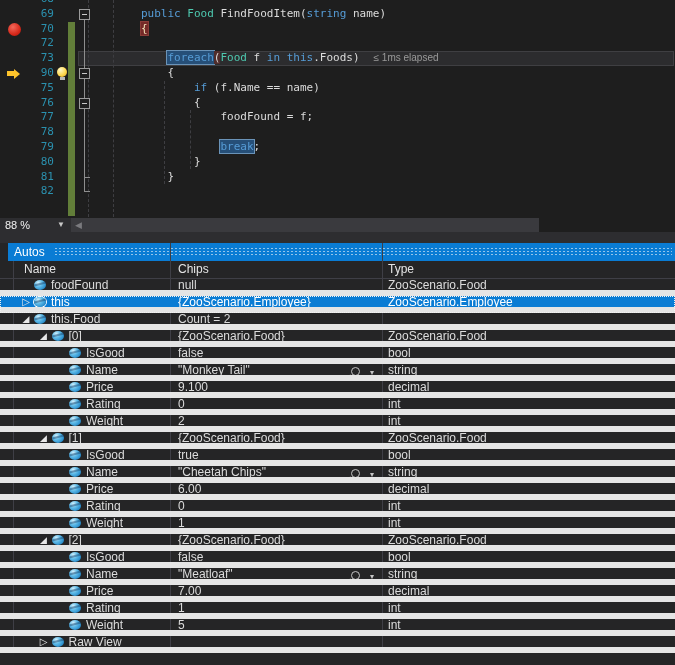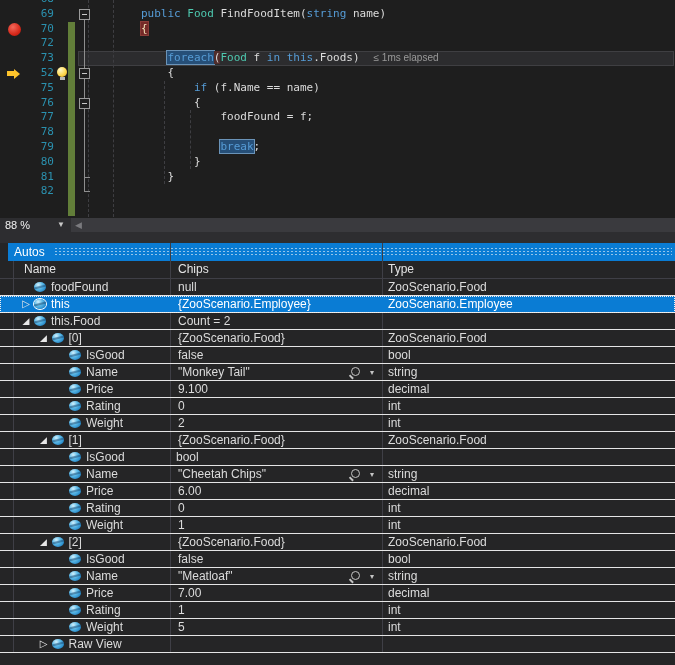--- a/index.html
+++ b/index.html
@@ -37,21 +37,21 @@
   #cur-arrow{position:absolute;left:7px;z-index:3;width:14px;height:9px;}
   #cur-arrow .shaft{position:absolute;left:0;top:2px;width:7px;height:5px;background:#FDC32B;}
   #cur-arrow .head{position:absolute;left:7px;top:-0.5px;width:0;height:0;
                    border-top:5px solid transparent;border-bottom:5px solid transparent;border-left:6px solid #FDC32B;}
   #bulb{position:absolute;left:57px;z-index:3;width:10px;height:13px;}
   #bulb .globe{position:absolute;left:0;top:0;width:10px;height:10px;border-radius:50%;
                background:radial-gradient(circle at 35% 30%,#FFF7C9 0%,#FFD94F 55%,#E3A01C 100%);}
   #bulb .base{position:absolute;left:2.5px;top:10px;width:5px;height:3px;background:#B9B9B9;}
 
   
-  #strip{position:absolute;left:0;top:218px;width:675px;height:14px;background:#3b82f6;}
+  #strip{position:absolute;left:0;top:218px;width:539px;height:14px;background:#3b82f6;}
   #zoom-box{position:absolute;left:0;top:0;width:71px;height:14px;background:#2D2D30;color:#F1F1F1;
             font-size:11px;line-height:14px;}
   #zoom-box .zv{padding-left:5px;}
   #zoom-box .caret{position:absolute;right:6px;top:0;color:#C8C8C8;font-size:8px;line-height:14px;}
   #hscroll{position:absolute;left:71px;right:0;top:0;height:14px;background:#3A3A3E;}
   #hscroll .arrow{position:absolute;left:4px;top:0;color:#7A7A7E;font-size:9px;line-height:14px;}
 
   #gap{position:absolute;left:0;top:232px;width:675px;height:11px;background:#2D2D30;}
 
   
@@ -61,21 +61,21 @@
   #autos-title .dots{position:absolute;left:46px;right:3px;top:4px;bottom:4px;
       background-image:radial-gradient(rgba(255,255,255,0.55) 0.7px,transparent 0.9px);
       background-size:4px 3px;}
 
   #grid-header{position:absolute;left:0;top:18px;width:675px;height:18px;box-sizing:border-box;
                border-bottom:1px solid #3F3F46;color:#E4E4E4;font-size:12px;line-height:17px;}
   #grid-header .h{position:absolute;top:0;height:18px;}
   .gl-v{position:absolute;width:0;border-left:1px solid #3F3F46;z-index:0;}
 
   #autos-rows{position:absolute;left:0;top:36px;width:675px;z-index:1;}
-  .row{position:relative;height:17px;box-sizing:border-box;border-bottom:1px solid #e5e5e5;
+  .row{position:relative;height:17px;box-sizing:border-box;border-bottom:6px solid #e5e5e5;
        display:flex;color:#DCDCDC;font-size:12px;line-height:16px;}
   .row.selected{background:#0A7CD4;color:#FFFFFF;outline:1px dotted #F2F2F2;outline-offset:-1px;z-index:2;}
   .cname{width:170px;display:flex;align-items:center;overflow:hidden;}
   .cvalue{width:212px;position:relative;padding-left:8px;box-sizing:border-box;display:flex;align-items:center;overflow:hidden;}
   .ctype{flex:1;padding-left:6px;display:flex;align-items:center;overflow:hidden;}
   .exp{width:12px;flex:0 0 12px;text-align:center;font-size:9px;color:#E8E8E8;cursor:default;}
   .exp.collapsed{font-size:10px;}
   .vicon{flex:0 0 12px;width:12px;height:10px;margin:0 5px 0 2px;border-radius:50%;position:relative;
          background:radial-gradient(circle at 35% 28%,#C2E9FA 5%,#5FBBE8 38%,#2488C8 78%,#15629B 100%);}
   .vicon::after{content:"";position:absolute;left:0px;top:3.5px;width:12px;height:2px;
@@ -109,21 +109,21 @@
         <div class="fold-tick" style="top: 176.6px;"></div>
         <div class="fold-tick" style="top: 191.4px;"></div>
       </div>
 
     <div id="code-lines">
         <div class="line"><span class="ln">68</span><span class="code"></span></div>
         <div class="line"><span class="ln">69</span><span class="code"><span class="tk-p">        </span><span class="tk-k">public</span><span class="tk-p"> </span><span class="tk-t">Food</span><span class="tk-p"> FindFoodItem(</span><span class="tk-k">string</span><span class="tk-p"> name)</span></span></div>
         <div class="line"><span class="ln">70</span><span class="code"><span class="tk-p">        </span><span class="tk-bp">{</span></span></div>
         <div class="line"><span class="ln">72</span><span class="code"></span></div>
         <div class="line"><div class="curband"></div><span class="ln">73</span><span class="code"><span class="tk-p">            </span><span class="tk-selk">foreach</span><span class="tk-match">(</span><span class="tk-t">Food</span><span class="tk-p"> f </span><span class="tk-k">in</span><span class="tk-p"> </span><span class="tk-k">this</span><span class="tk-p">.Foods)</span><span class="perftip">≤ 1ms elapsed</span></span></div>
-        <div class="line"><span class="ln">52</span><span class="code"><span class="tk-p">            </span><span class="tk-p">{</span></span></div>
+        <div class="line"><span class="ln">90</span><span class="code"><span class="tk-p">            </span><span class="tk-p">{</span></span></div>
         <div class="line"><span class="ln">75</span><span class="code"><span class="tk-p">                </span><span class="tk-k">if</span><span class="tk-p"> (f.Name == name)</span></span></div>
         <div class="line"><span class="ln">76</span><span class="code"><span class="tk-p">                </span><span class="tk-p">{</span></span></div>
         <div class="line"><span class="ln">77</span><span class="code"><span class="tk-p">                    </span><span class="tk-p">foodFound = f;</span></span></div>
         <div class="line"><span class="ln">78</span><span class="code"></span></div>
         <div class="line"><span class="ln">79</span><span class="code"><span class="tk-p">                    </span><span class="tk-selk">break</span><span class="tk-p">;</span></span></div>
         <div class="line"><span class="ln">80</span><span class="code"><span class="tk-p">                </span><span class="tk-p">}</span></span></div>
         <div class="line"><span class="ln">81</span><span class="code"><span class="tk-p">            </span><span class="tk-p">}</span></span></div>
         <div class="line"><span class="ln">82</span><span class="code"></span></div>
       </div>
 
@@ -306,20 +306,23 @@
             <span>ZooScenario.Food</span>
           </div>
         </div>
         <div class="row">
           <div class="cname">
             <span style="flex: 0 0 55px;"></span>
             <span class="exp"></span>
             <span class="vicon"></span>
             <span>IsGood</span>
           </div>
+          <div class="cvalue">
+            <span>true</span>
+          </div>
           <div class="ctype">
             <span>bool</span>
           </div>
         </div>
         <div class="row">
           <div class="cname">
             <span style="flex: 0 0 55px;"></span>
             <span class="exp"></span>
             <span class="vicon"></span>
             <span>Name</span>

